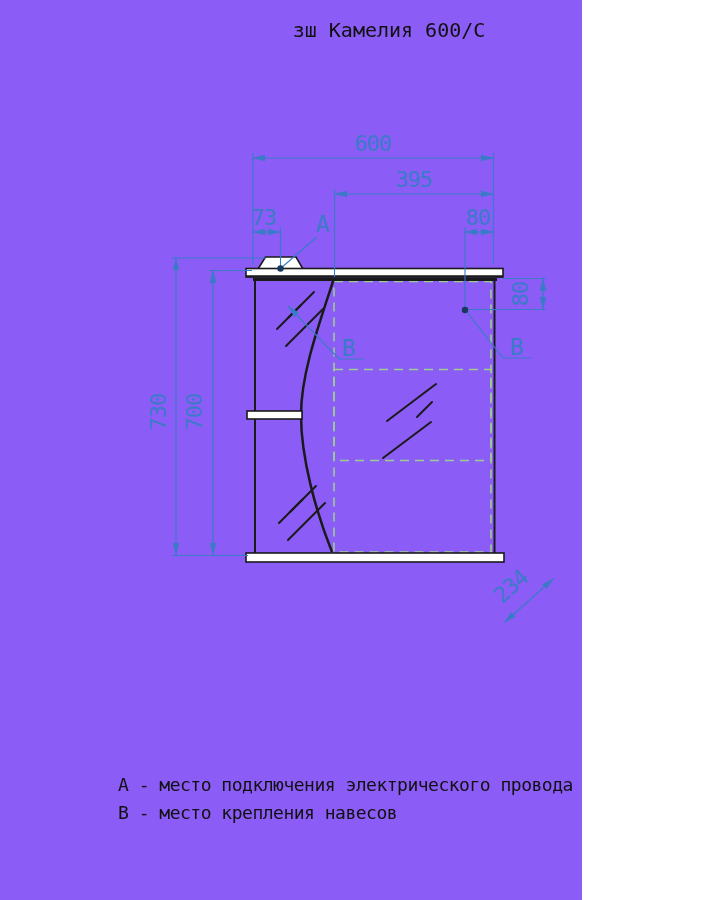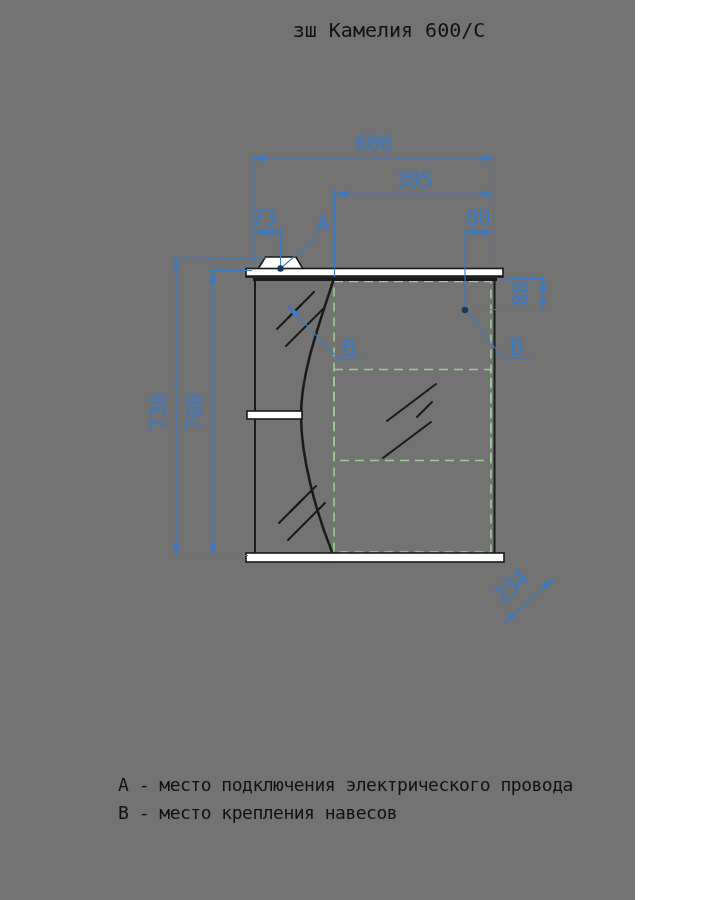--- a/index.html
+++ b/index.html
@@ -2,21 +2,21 @@
 <html style="--dimension-blue: #3a7bc8; --outline-black: #1a1a1a; --door-zone-green: #9ace93; --marker-dot-navy: #173a5c;"><head>
 <meta charset="utf-8">
 <style>
   :root{
     --dimension-blue:#3a7bc8;
     --outline-black:#1a1a1a;
     --door-zone-green:#9ace93;
     --marker-dot-navy:#173a5c;
   }
   html,body{margin:0;padding:0;background:#fff;}
-  .page{position:relative;width:635px;height:900px;background:#737373;overflow:hidden;
+  .page{position:relative;width:582px;height:900px;background:#8b5cf6;overflow:hidden;
         font-family:"DejaVu Sans Mono", monospace;}
   svg{position:absolute;left:0;top:0;}
   
   .blk{stroke:var(--outline-black);fill:none;stroke-width:2;}
   .blk-thin{stroke:var(--outline-black);fill:#fff;stroke-width:1.6;}
   .blk-thick{stroke:var(--outline-black);fill:none;stroke-width:3;}
   .hatch{stroke:var(--outline-black);fill:none;stroke-width:2;stroke-linecap:round;}
   
   .zone{stroke:var(--door-zone-green);fill:none;stroke-width:1.6;stroke-dasharray:9 6;}
   

